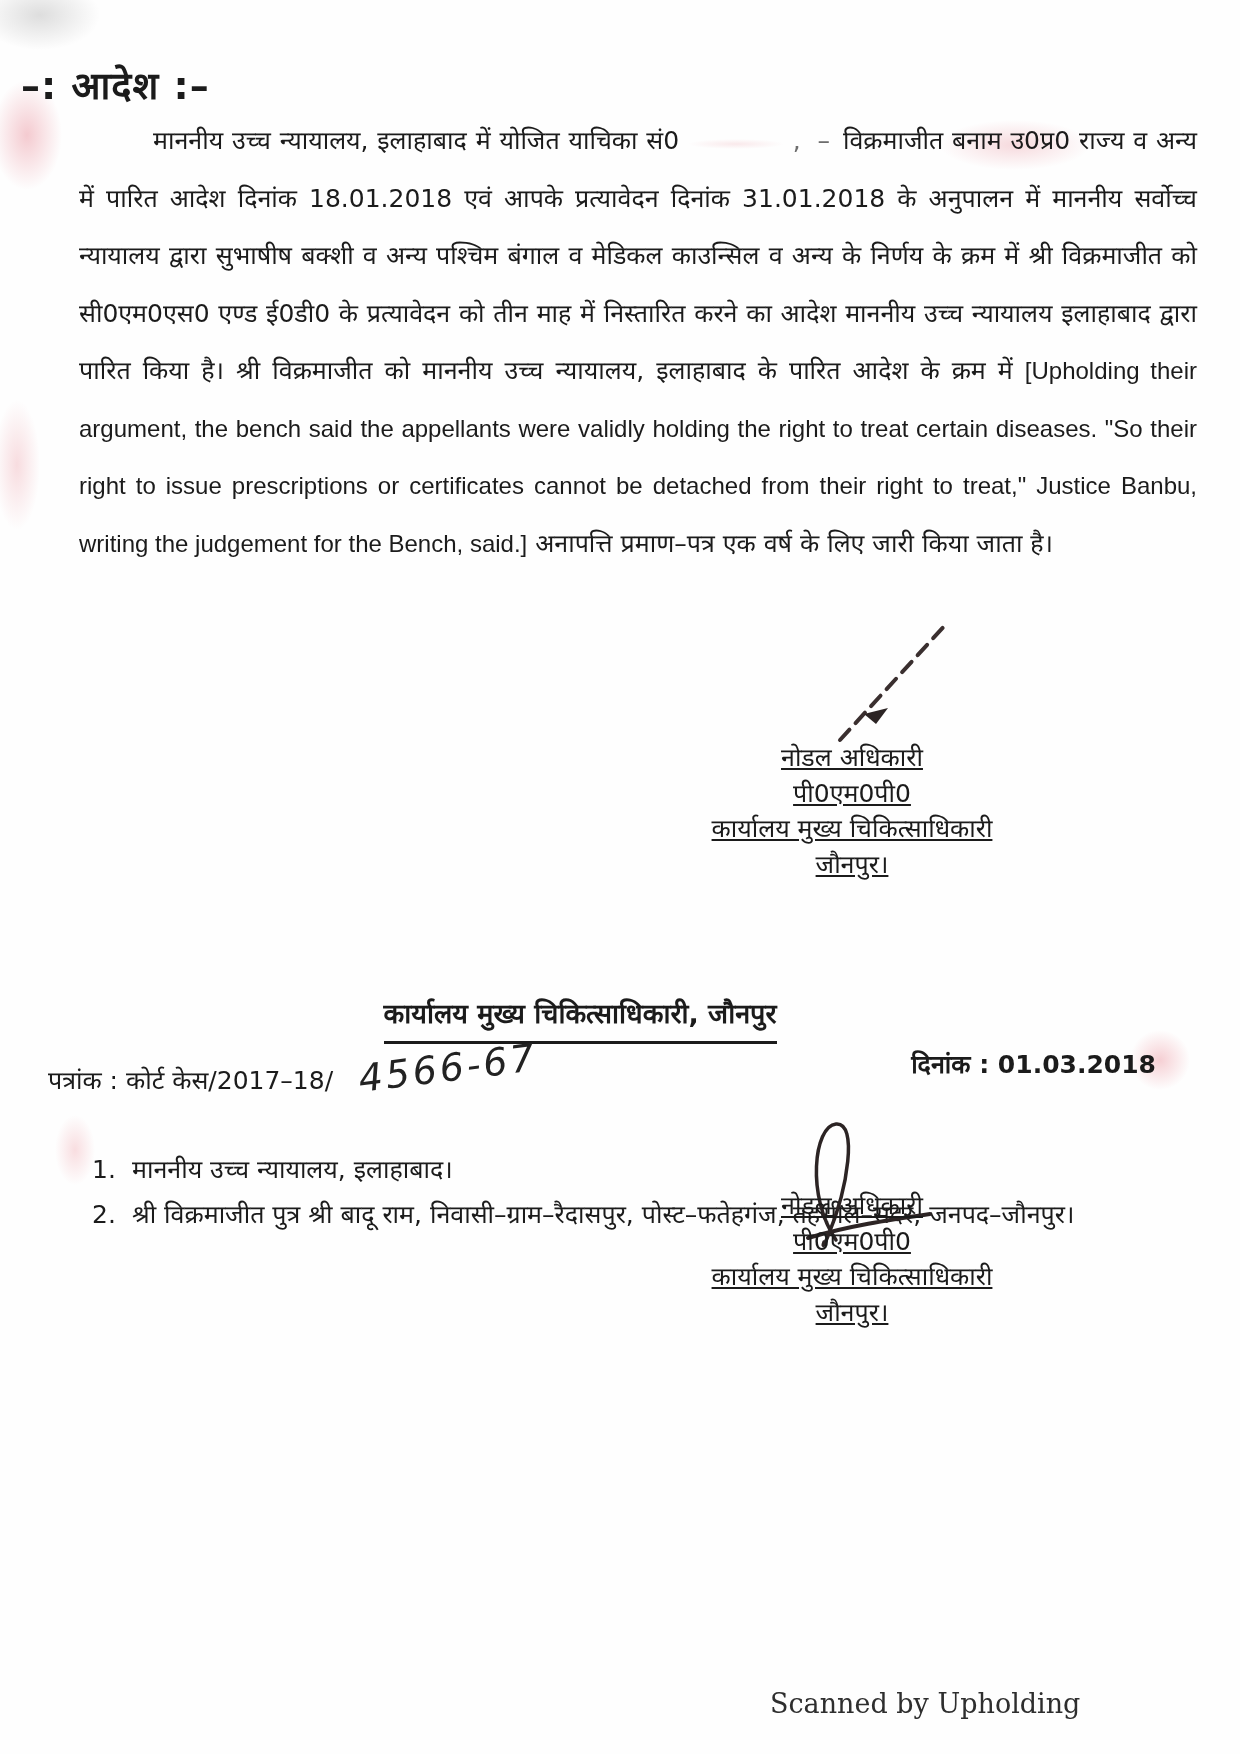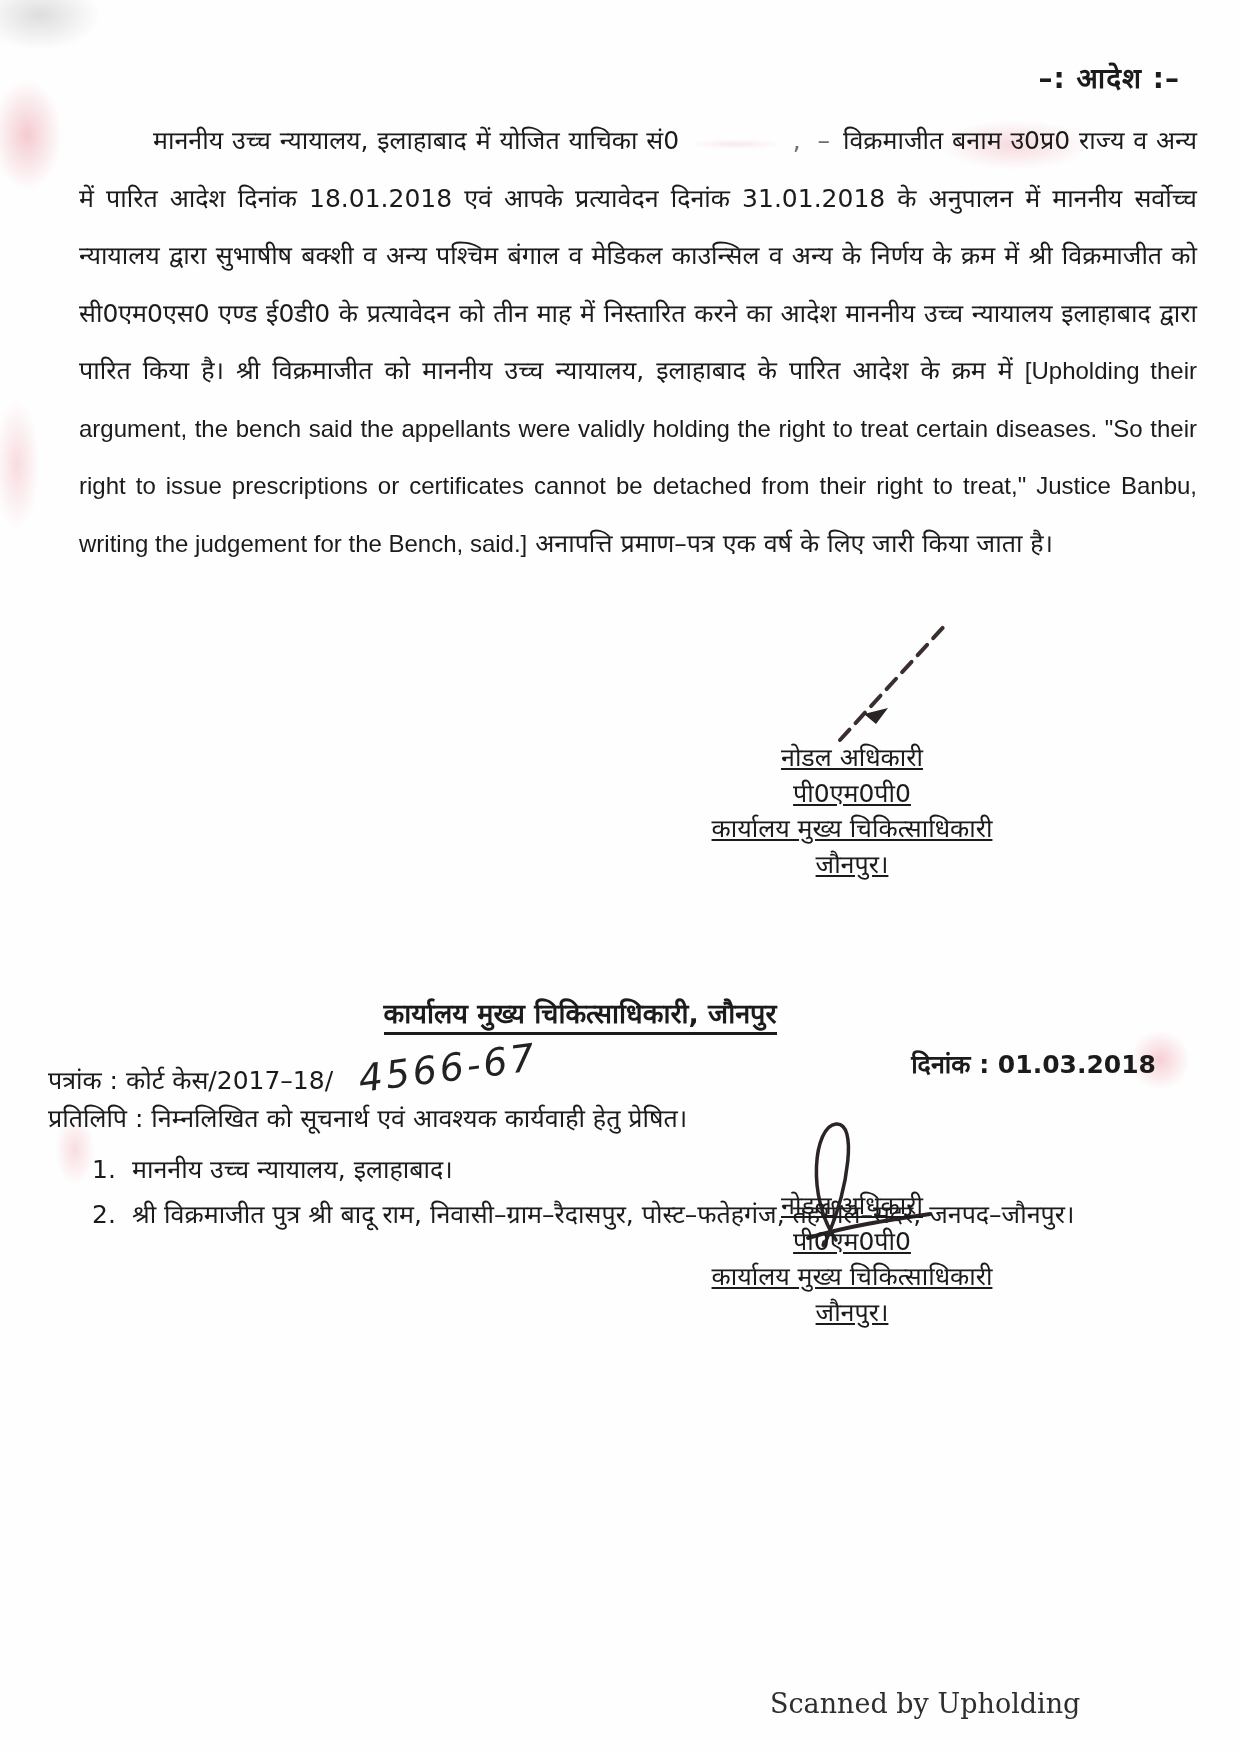--- a/index.html
+++ b/index.html
@@ -19,23 +19,24 @@
   .artifact { position: absolute; pointer-events: none; border-radius: 50%; }
   .a1 { left: -8px; top: 80px;  width: 70px;  height: 110px; background: radial-gradient(closest-side, rgba(236,160,170,.55), rgba(236,160,170,0)); }
   .a2 { left: -6px; top: 400px; width: 46px;  height: 130px; background: radial-gradient(closest-side, rgba(238,170,178,.4), rgba(238,170,178,0)); }
   .a3 { left: 940px; top: 120px; width: 150px; height: 50px; background: radial-gradient(closest-side, rgba(232,150,160,.35), rgba(232,150,160,0)); }
   .a4 { left: 1130px; top: 1030px; width: 60px; height: 60px; background: radial-gradient(closest-side, rgba(236,150,160,.45), rgba(236,150,160,0)); }
   .a5 { left: 55px; top: 1115px; width: 40px; height: 70px; background: radial-gradient(closest-side, rgba(238,160,168,.35), rgba(238,160,168,0)); }
   .a6 { left: -20px; top: -20px; width: 120px; height: 70px; background: radial-gradient(closest-side, rgba(160,160,160,.35), rgba(160,160,160,0)); border-radius: 0; }
 
   .title {
     position: absolute; top: 58px; left: 0; right: 60px;
-    text-align: right;
-    font-size: 28px; font-weight: bold;
+    text-align: left;
+    font-size: 38px; font-weight: bold;
     letter-spacing: 1px;
+    padding-left: 21px;
   }
   .para {
     position: absolute; top: 112px; left: 48px; width: 1118px;
     font-size: 25px; line-height: 57.5px;
     text-align: justify;
     text-indent: 74px;
     margin-left: 31px;
   }
   .para .latin {
     font-family: "Liberation Sans", sans-serif;
@@ -55,21 +56,21 @@
   .sig-bottom { left: 652px; top: 1188px; }
   .sig-svg { position: absolute; }
   .sig-svg-top { left: 818px; top: 608px; width: 150px; height: 140px; }
   .sig-svg-bottom { left: 778px; top: 1118px; width: 160px; height: 130px; }
 
   .office-heading {
     position: absolute; top: 994px; left: 0; width: 1160px;
     text-align: center; font-size: 27px; font-weight: bold;
   }
   .office-heading span {
-    border-bottom: 3px solid #1b1b1b; padding-bottom: 3px;
+    border-bottom: 3px solid #1b1b1b; padding-bottom: 12px;
   }
 
   .ref-line {
     position: absolute; top: 1046px; left: 48px; width: 1118px;
     font-size: 25px;
   }
   .ref-number { position: absolute; left: 0; top: 8px; }
   .handwritten {
     display: inline-block;
     font-size: 38px; font-style: italic;
@@ -136,21 +137,20 @@
     <span>कार्यालय मुख्य चिकित्साधिकारी, जौनपुर</span>
   </div>
 
   <div class="ref-line">
     <span class="ref-number">
       <span>पत्रांक : कोर्ट केस/2017–18/</span><span class="handwritten">4566-67</span>
     </span>
     <span class="ref-date">दिनांक : 01.03.2018</span>
   </div>
 
-  <div class="copy-line">प्रतिलिपि : निम्नलिखित को सूचनार्थ एवं आवश्यक कार्यवाही हेतु प्रेषित।</div>
 
   <div class="copy-list">
     <div class="copy-item">
       <span class="copy-index">1.</span>
       <span class="copy-text">माननीय उच्च न्यायालय, इलाहाबाद।</span>
     </div>
     <div class="copy-item">
       <span class="copy-index">2.</span>
       <span class="copy-text">श्री विक्रमाजीत पुत्र श्री बादू राम, निवासी–ग्राम–रैदासपुर, पोस्ट–फतेहगंज, तहसील–सदर, जनपद–जौनपुर।</span>
     </div>

